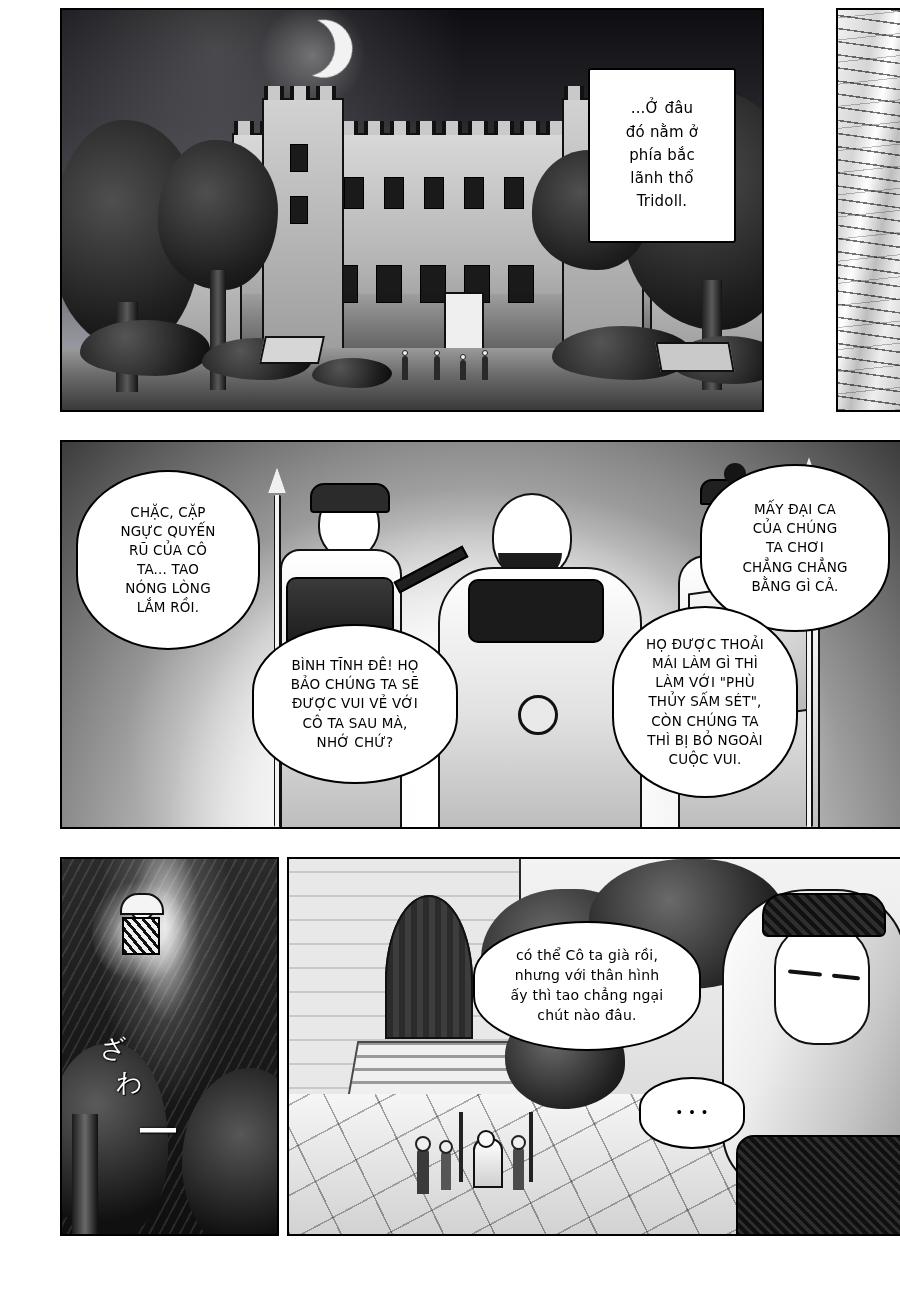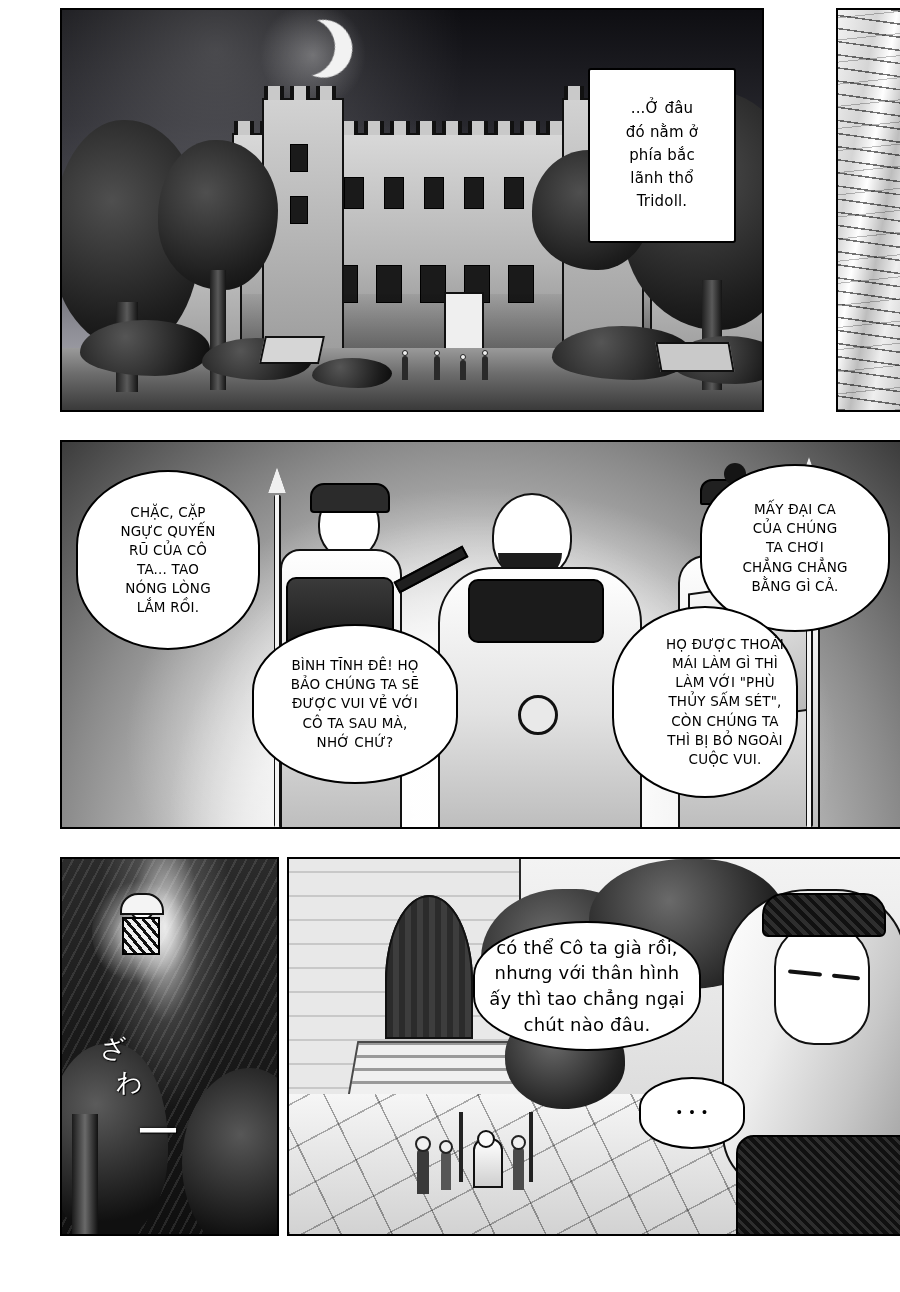--- a/index.html
+++ b/index.html
@@ -463,21 +463,21 @@
     </div>
 
     <div class="bubble" style="left:638px; top:22px; width:190px; height:168px;">
       <div class="txt">MẤY ĐẠI CA
 CỦA CHÚNG
 TA CHƠI
 CHẲNG CHẲNG
 BẰNG GÌ CẢ.</div>
     </div>
 
-    <div class="bubble" style="left:550px; top:164px; width:186px; height:192px;justify-content:flex-end;">
+    <div class="bubble" style="left:550px; top:164px; width:186px; height:192px;">
       <div class="txt">HỌ ĐƯỢC THOẢI
 MÁI LÀM GÌ THÌ
 LÀM VỚI "PHÙ
 THỦY SẤM SÉT",
 CÒN CHÚNG TA
 THÌ BỊ BỎ NGOÀI
 CUỘC VUI.</div>
     </div>
   </div>
 
@@ -534,21 +534,21 @@
       <div class="hair" style="left:22px; top:0; width:180px; height:300px; border-radius:86px 70px 40px 60px;"></div>
       <div style="position:absolute; left:74px; top:34px; width:92px; height:118px; background:#ffffff; border:2px solid #111; border-radius:44px 44px 40px 40px;"></div>
       <div style="position:absolute; left:88px; top:82px; width:34px; height:4px; background:#111; border-radius:3px; transform:rotate(6deg);"></div>
       <div style="position:absolute; left:132px; top:86px; width:28px; height:4px; background:#111; border-radius:3px; transform:rotate(6deg);"></div>
       <div style="position:absolute; left:62px; top:4px; width:120px; height:40px; background:repeating-linear-gradient(45deg,#111 0 4px,#2e2e2e 4px 8px); border:2px solid #000; border-radius:22px 22px 6px 6px;"></div>
       <div class="dark-dress" style="left:36px; top:246px; width:170px; height:100px; border-radius:18px 8px 0 0;"></div>
     </div>
 
 
     <div class="bubble" style="left:184px; top:62px; width:228px; height:130px;">
-      <div class="txt" style="font-size:18px;">có thể Cô ta già rồi,
+      <div class="txt" style="font-size:14px;">có thể Cô ta già rồi,
 nhưng với thân hình
 ấy thì tao chẳng ngại
 chút nào đâu.</div>
     </div>
 
     <div class="bubble" style="left:350px; top:218px; width:106px; height:72px;">
       <div class="txt ellipsis-dots">•  •  •</div>
     </div>
   </div>
 

